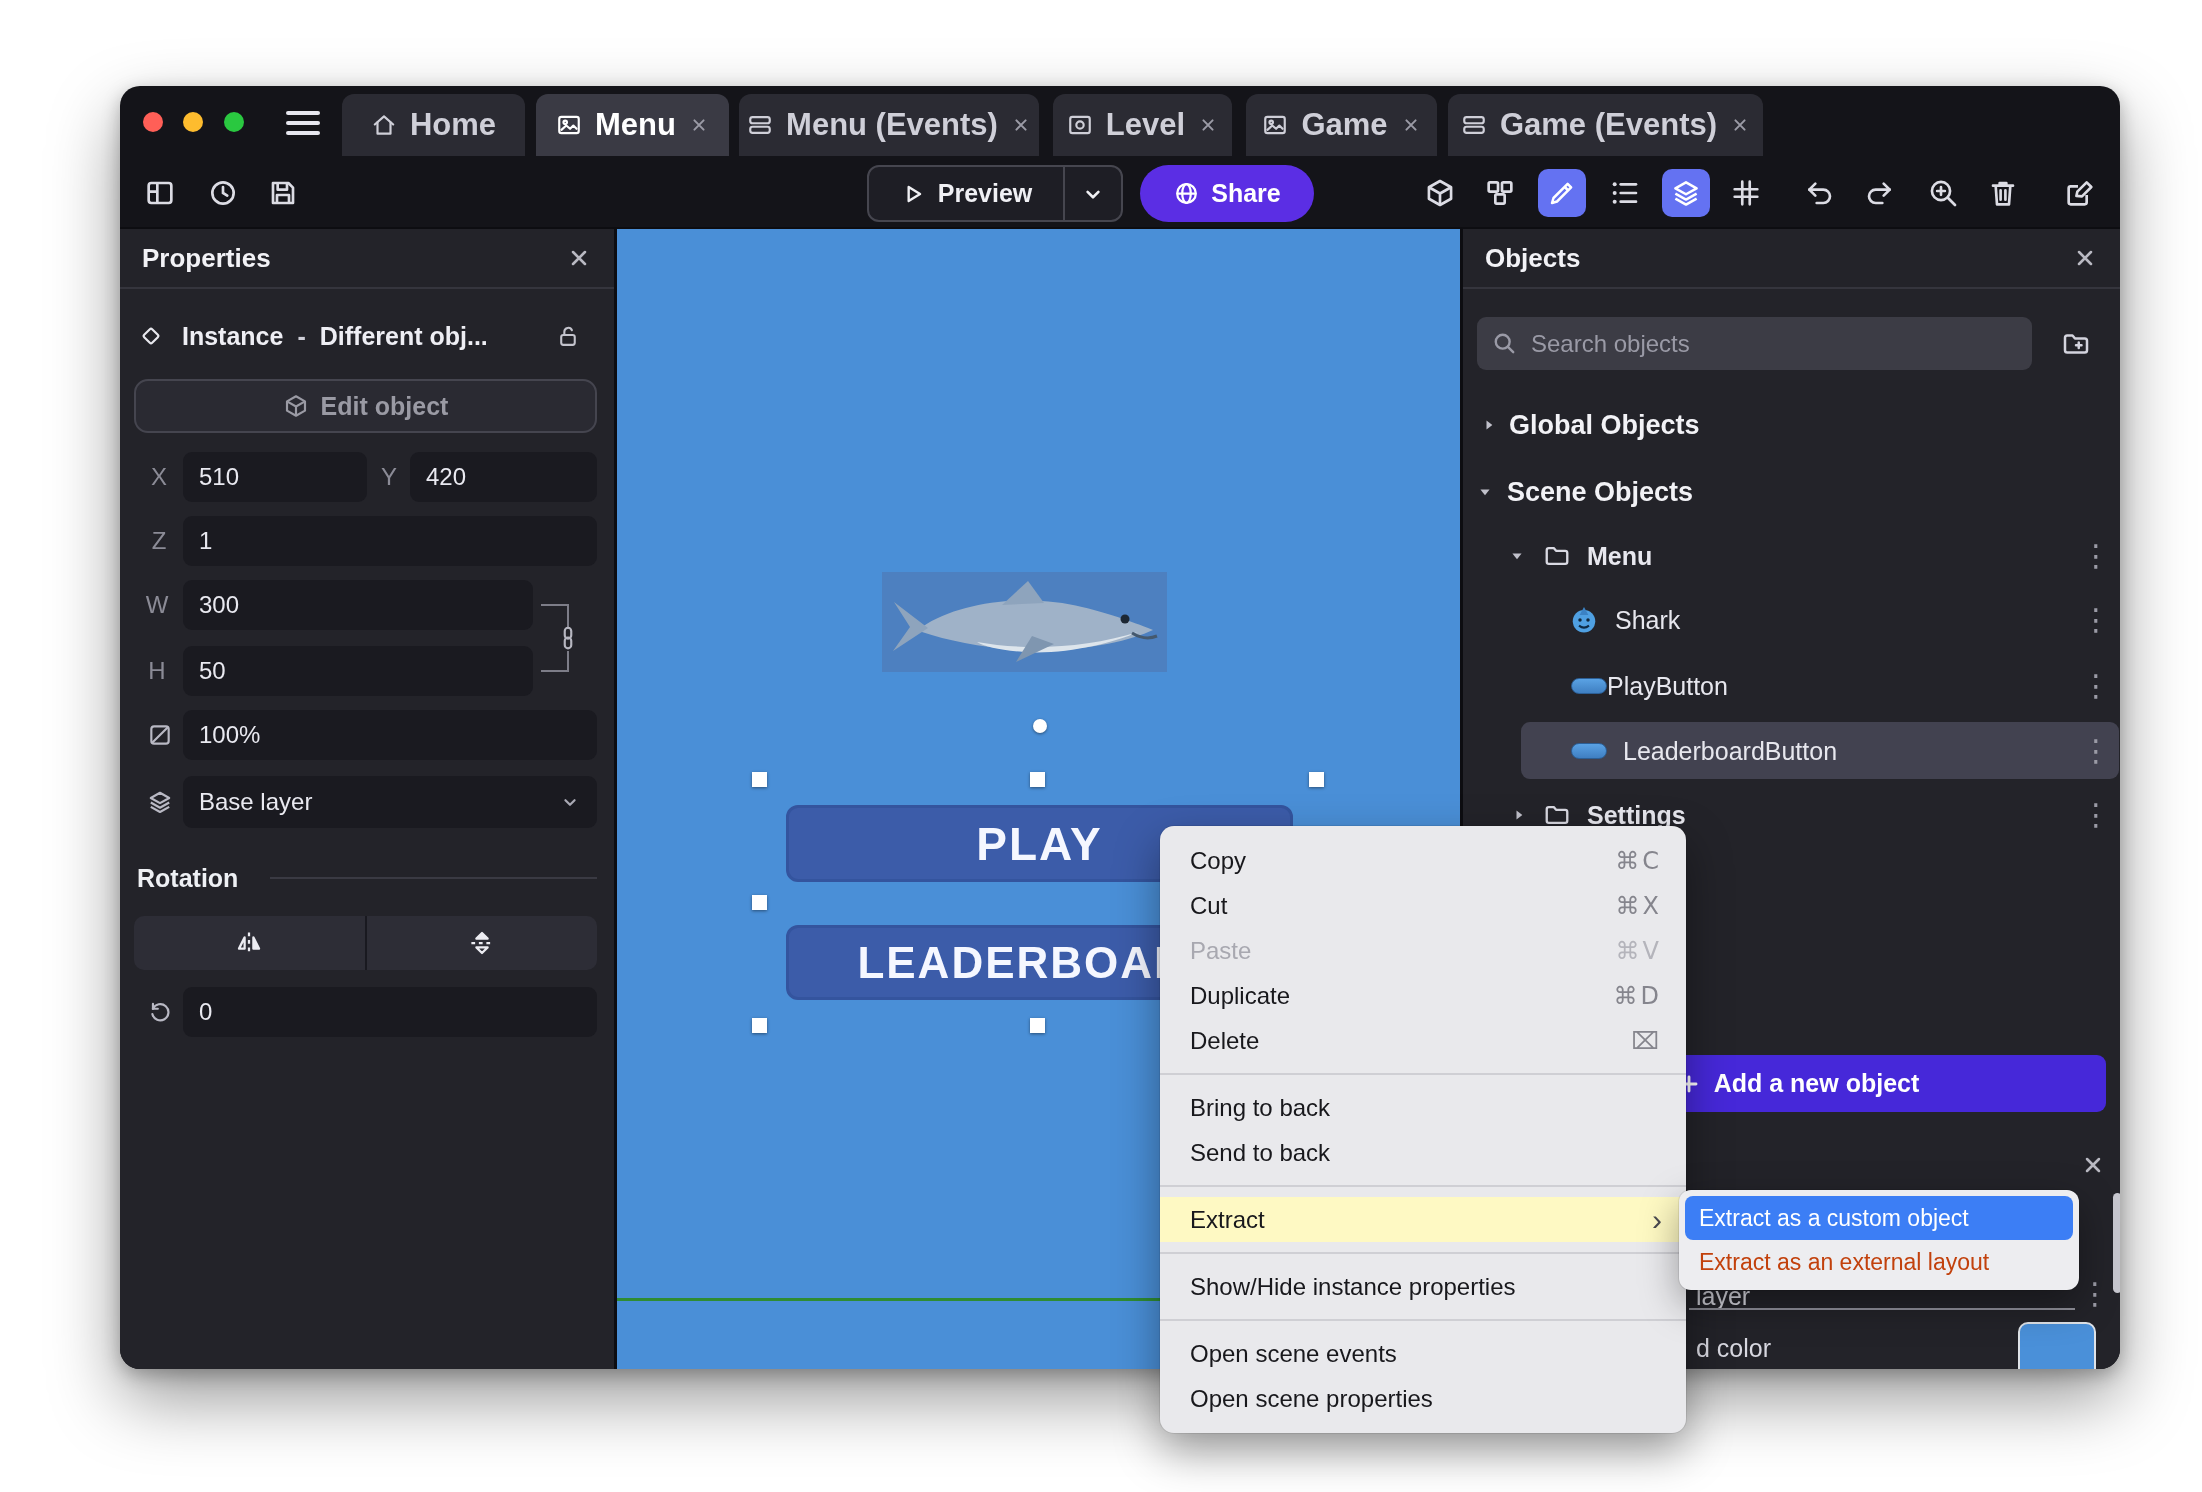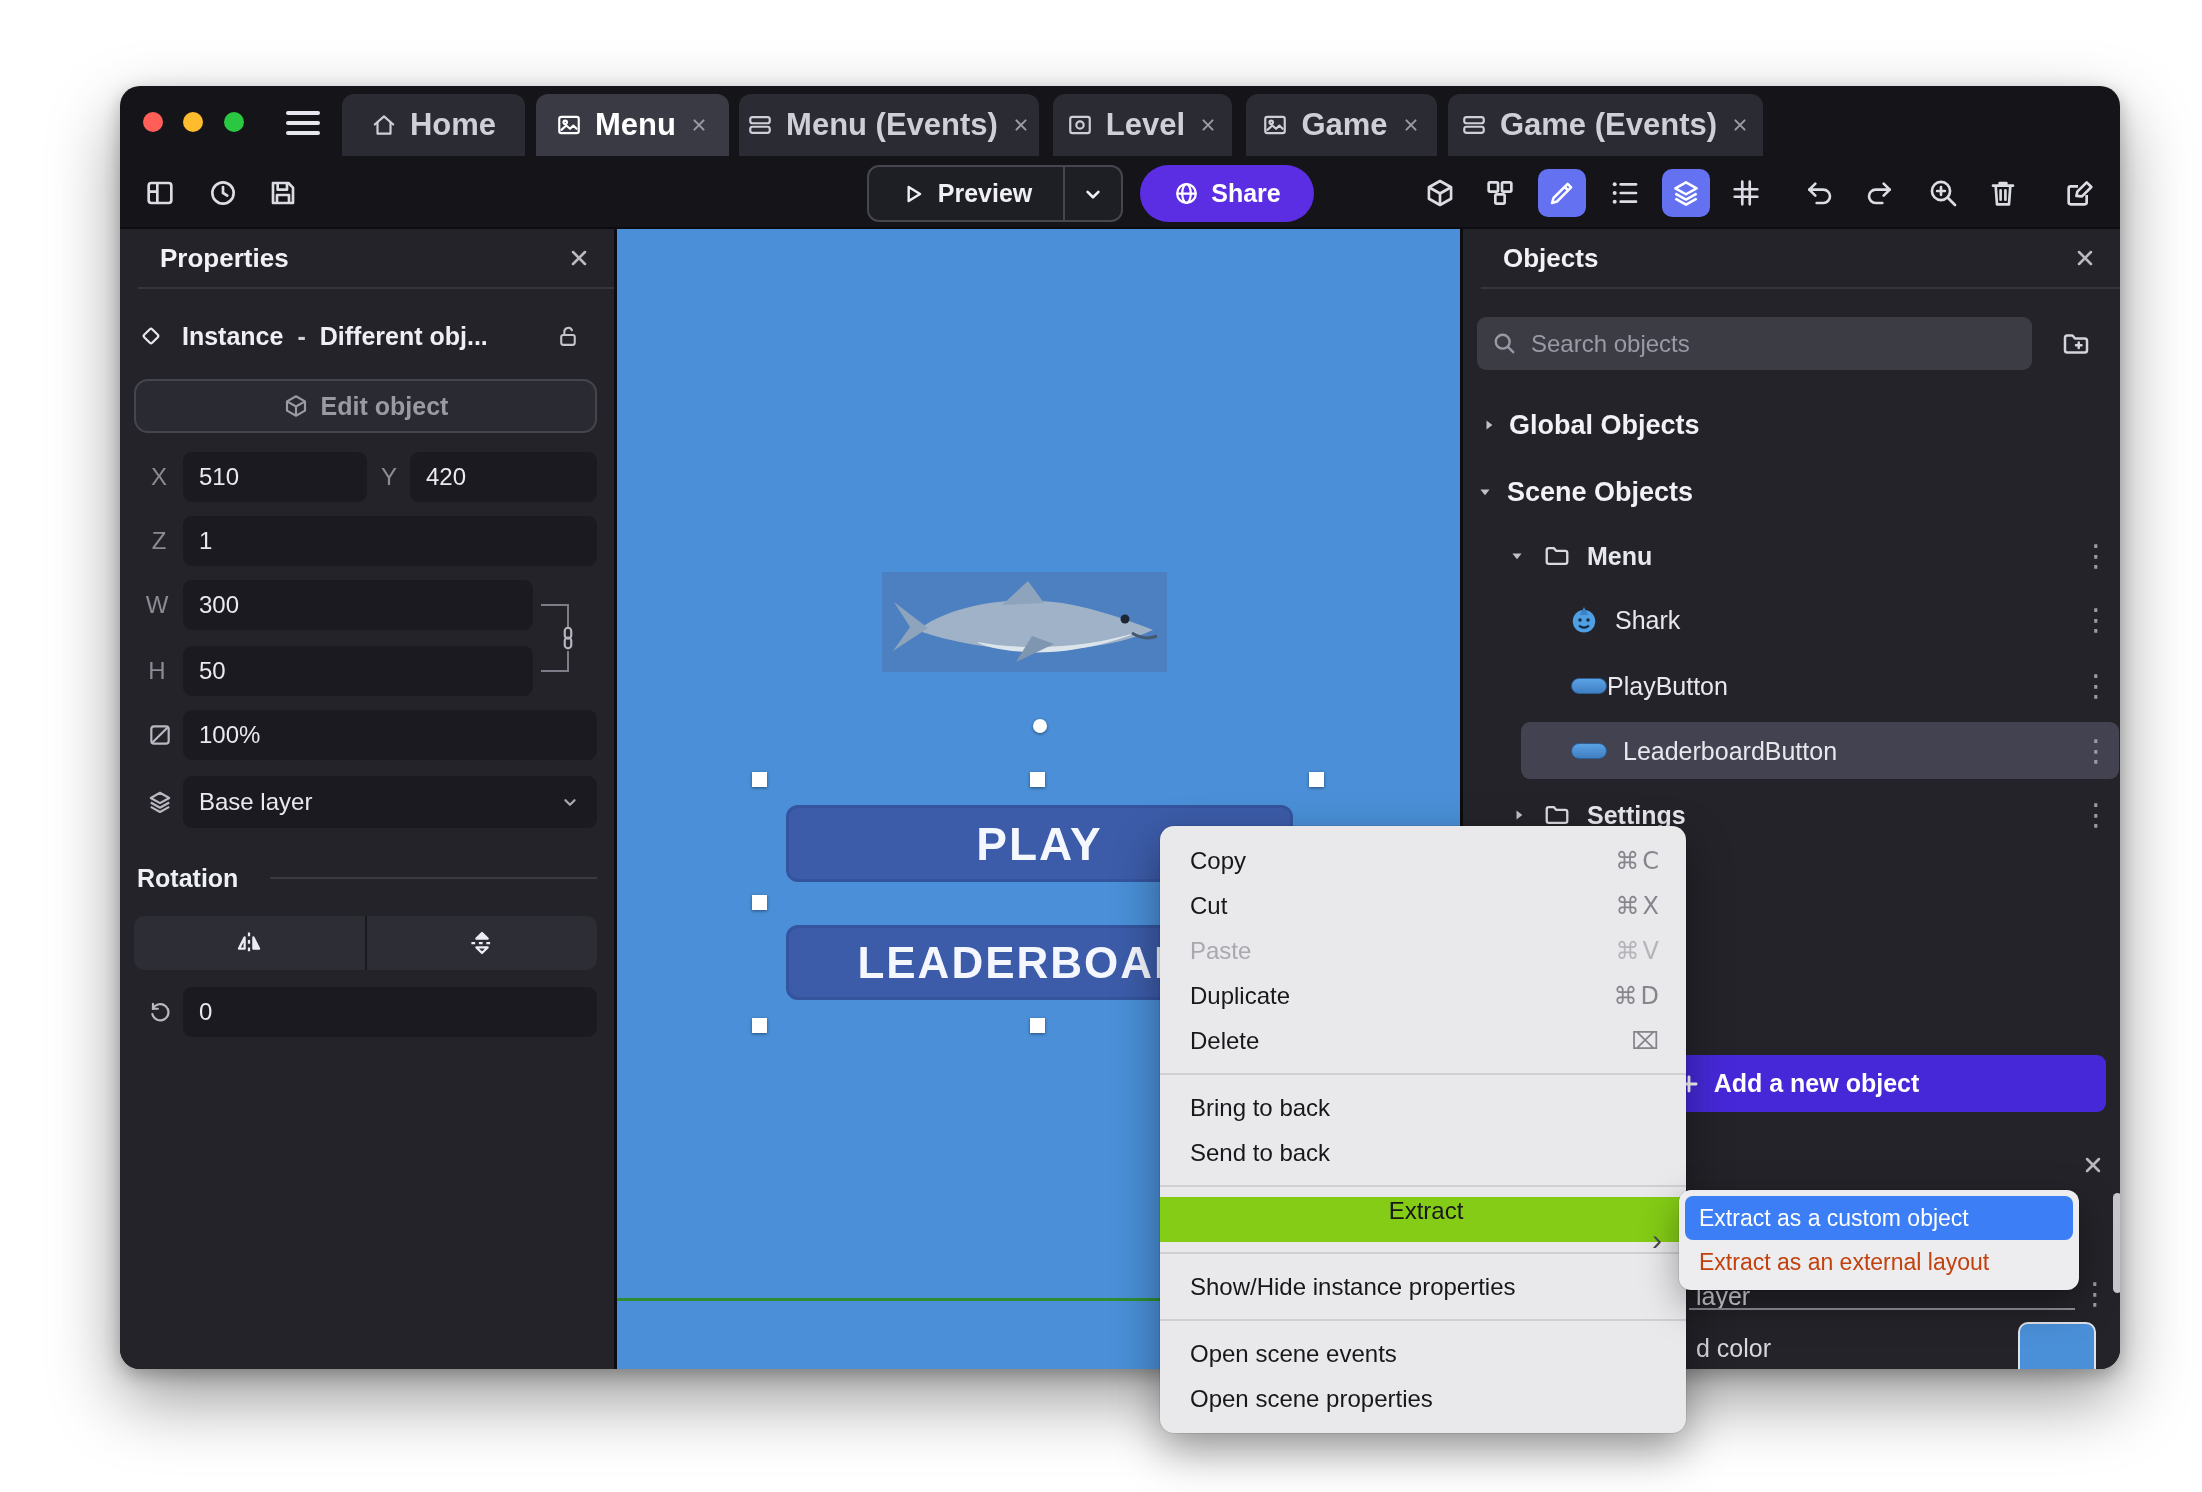--- a/index.html
+++ b/index.html
@@ -34,21 +34,21 @@
     border-radius:29px; display:flex; align-items:center; justify-content:center; gap:11px;
     color:#ffffff; font-size:25px; font-weight:700; }
   .tb-sep { position:absolute; left:0; top:141px; width:100%; height:2px; background:#0d0d11; }
 
   
   .panel { position:absolute; top:143px; bottom:0; background:#232329; }
   .panel-left  { left:0; width:497px; border-right:3px solid #0d0d11; }
   .canvas { position:absolute; left:497px; top:143px; width:843px; bottom:0; background:#4a8fd7; overflow:hidden; }
   .panel-right { left:1340px; width:660px; border-left:3px solid #0d0d11; }
   .panel-hd { position:absolute; left:0; top:0; right:0; height:60px; border-bottom:2px solid #35353d;
-    display:flex; align-items:center; padding:0 22px; font-size:26px; font-weight:700; color:#f2f2f6;margin-left:18px; }
+    display:flex; align-items:center; padding:0 22px; font-size:26px; font-weight:700; color:#f2f2f6; }
   .xbtn { margin-left:auto; color:#b9b9c2; }
 
   .flabel { position:absolute; color:#8b8b96; font-size:24px; text-align:center; line-height:50px; }
   .fld { position:absolute; height:50px; background:#1a1a20; border-radius:9px; color:#e9e9f0;
     font-size:24px; display:flex; align-items:center; padding:0 16px; }
   .editbtn { position:absolute; left:14px; top:150px; width:463px; height:54px; border:2px solid #45454f;
     border-radius:14px; background:#2a2a32; color:#9a9aa4; font-size:25px; font-weight:600;
     display:flex; align-items:center; justify-content:center; gap:12px; }
   .instance-row { position:absolute; left:0; top:82px; width:100%; height:50px; display:flex;
     align-items:center; color:#eeeef4; font-size:25px;font-weight:bold; }
@@ -85,21 +85,21 @@
     border-radius:9px; display:flex; align-items:center; justify-content:center; gap:12px;
     color:#ffffff; font-size:25px; font-weight:700; }
 
   
   .ctx { position:absolute; left:1040px; top:740px; width:526px; background:#e9e9ec; border-radius:14px;
     padding:12px 0; z-index:80;
     box-shadow:0 18px 45px rgba(0,0,0,.38), 0 0 0 1px rgba(0,0,0,.08); }
   .ci { height:45px; display:flex; align-items:center; padding:0 24px 0 30px; font-size:24px; color:#18181c; }
   .ci .sc { margin-left:auto; color:#85858d; letter-spacing:3px; font-family:"DejaVu Sans","Liberation Sans",sans-serif; }
   .ci.dis { color:#a8a8b0; } .ci.dis .sc { color:#b4b4bb; }
-  .ci.hl { background:#84cc16;flex-direction:column; }
+  .ci.hl { background:#fef9c3; }
   .ci .arrow { margin-left:auto; color:#4a4a50; font-size:30px; line-height:1; }
   .csep { height:2px; background:#cfcfd4; margin:10px 0; }
   .sub { position:absolute; left:1559px; top:1104px; width:400px; background:#ededf0; border-radius:12px;
     padding:6px; z-index:90; box-shadow:0 14px 38px rgba(0,0,0,.35), 0 0 0 1px rgba(0,0,0,.08); }
   .si { height:44px; display:flex; align-items:center; padding:0 14px; font-size:23px; color:#c2410c;
     border-radius:8px; white-space:nowrap; }
   .si.sel { background:#3c7ef5; color:#ffffff; }
 
   .ic { display:block; }
   .caret { color:#c0c0ca; }

